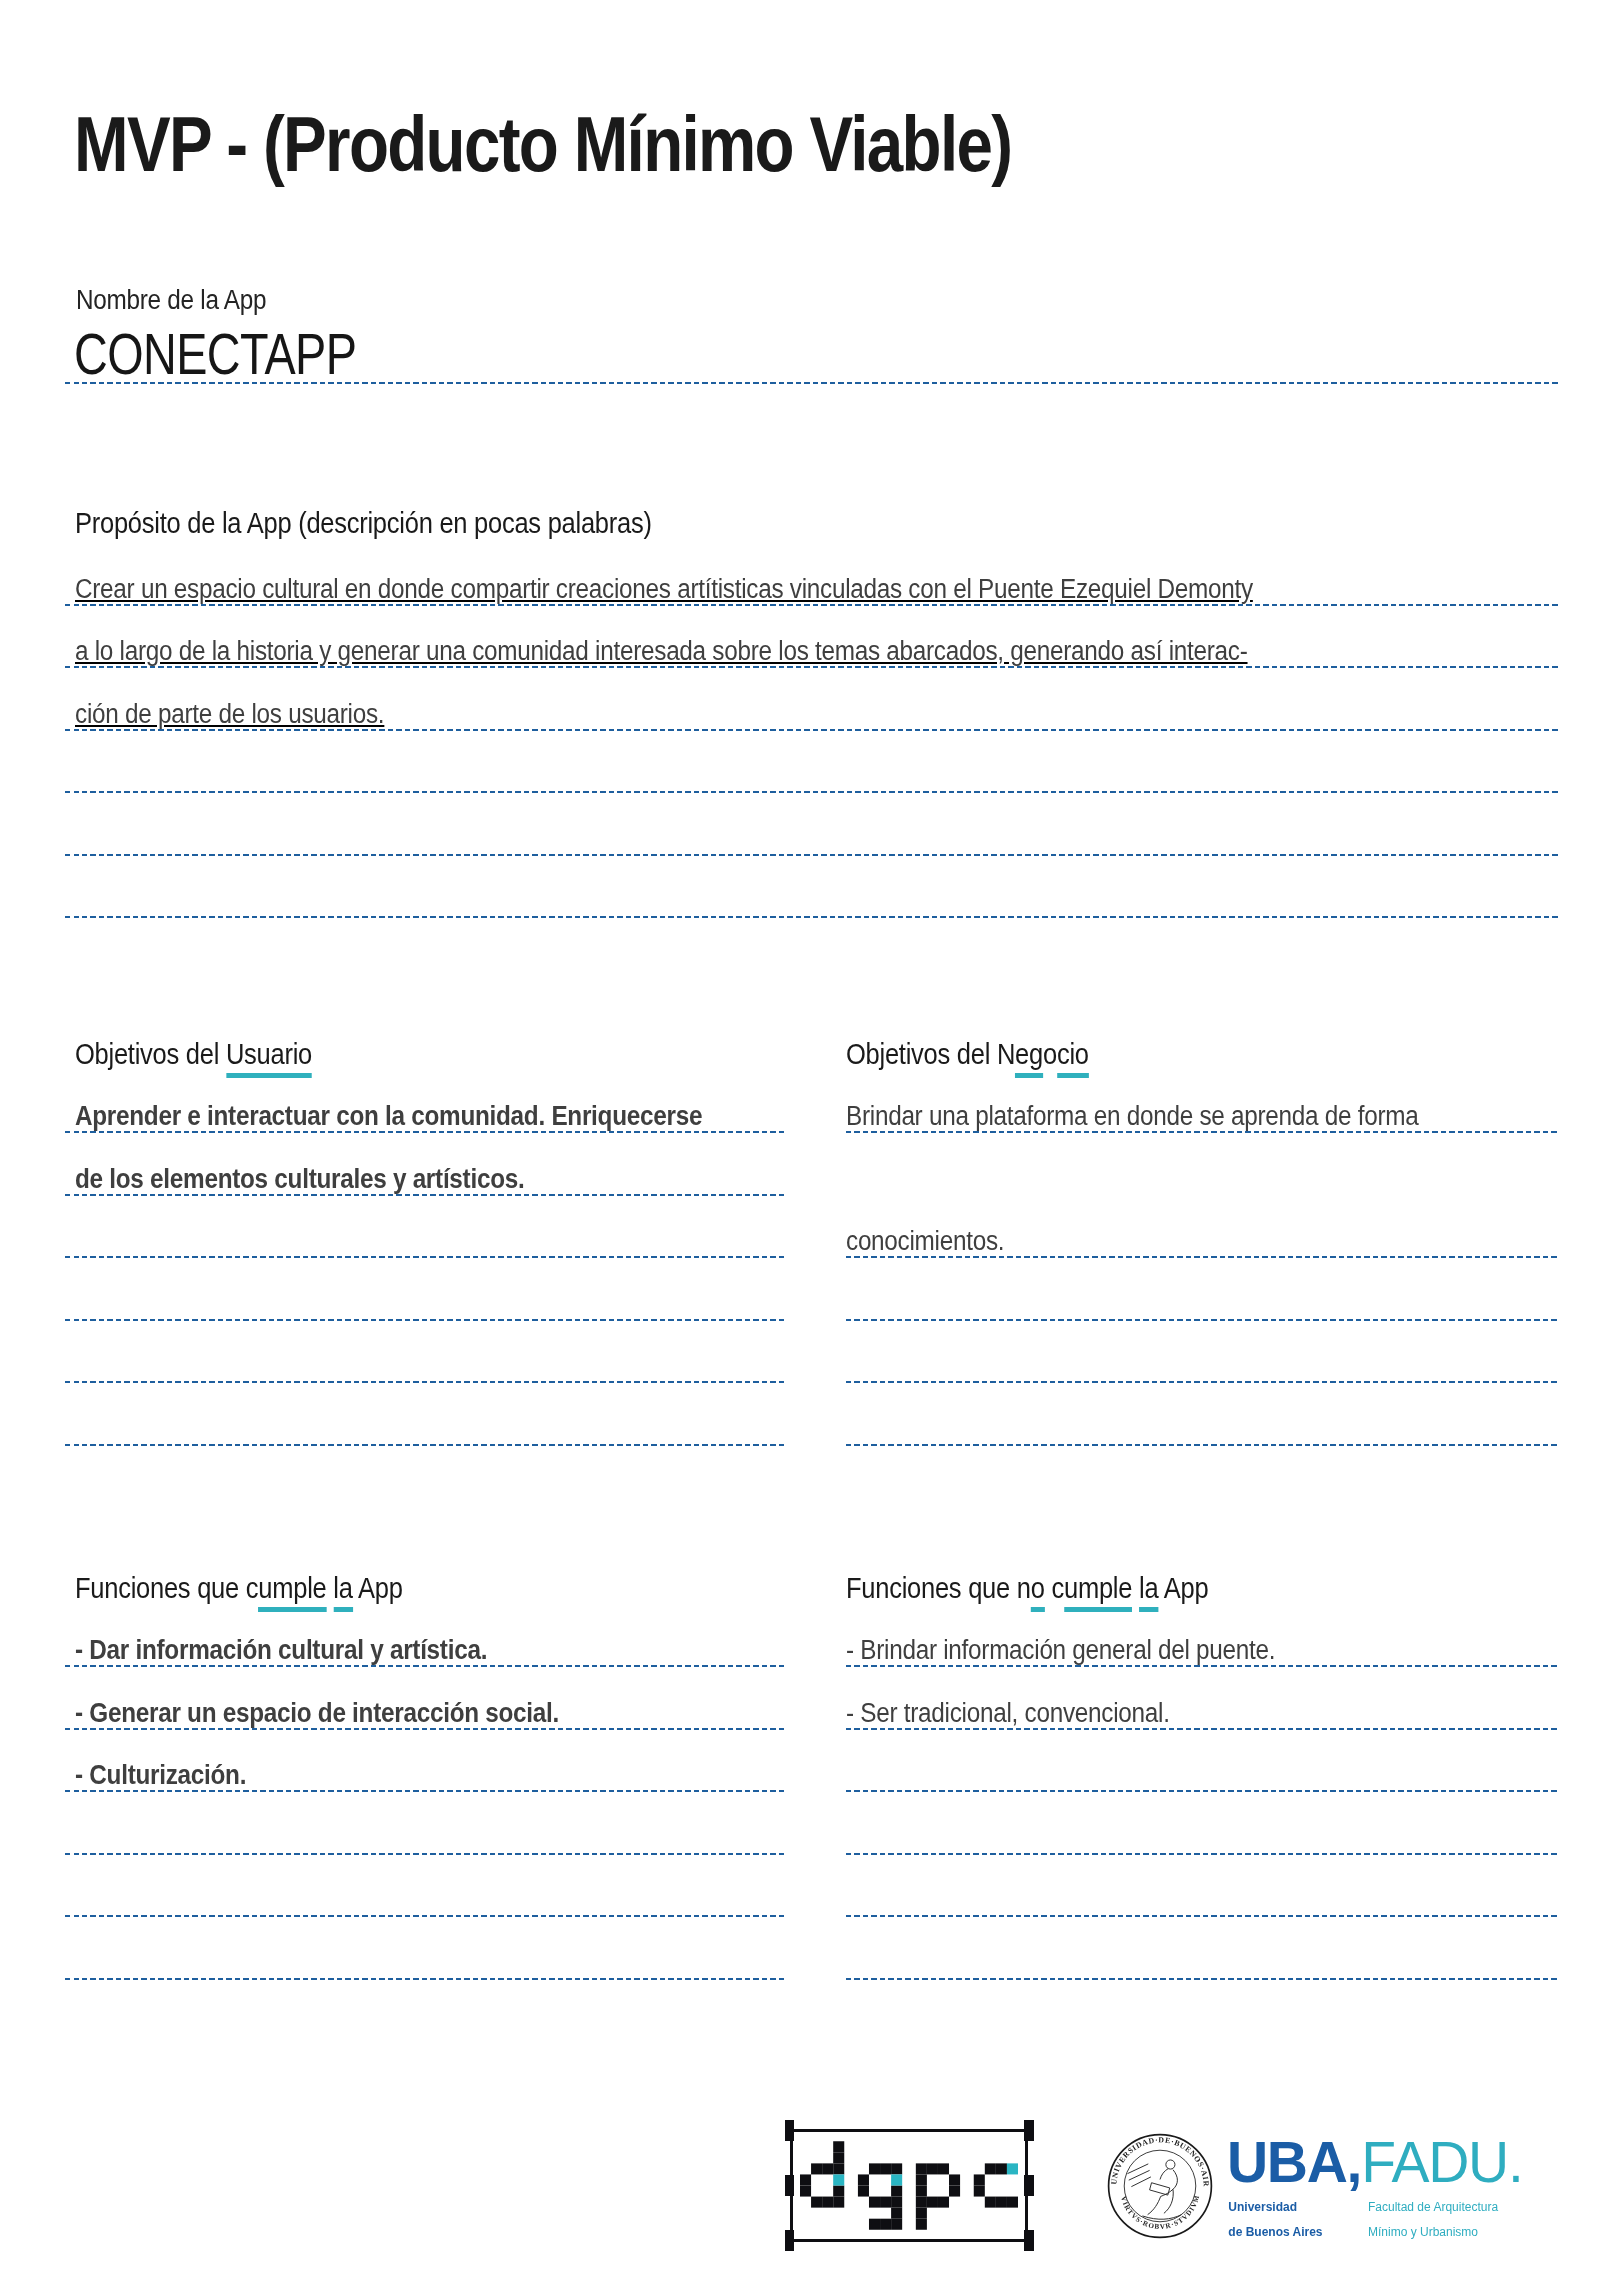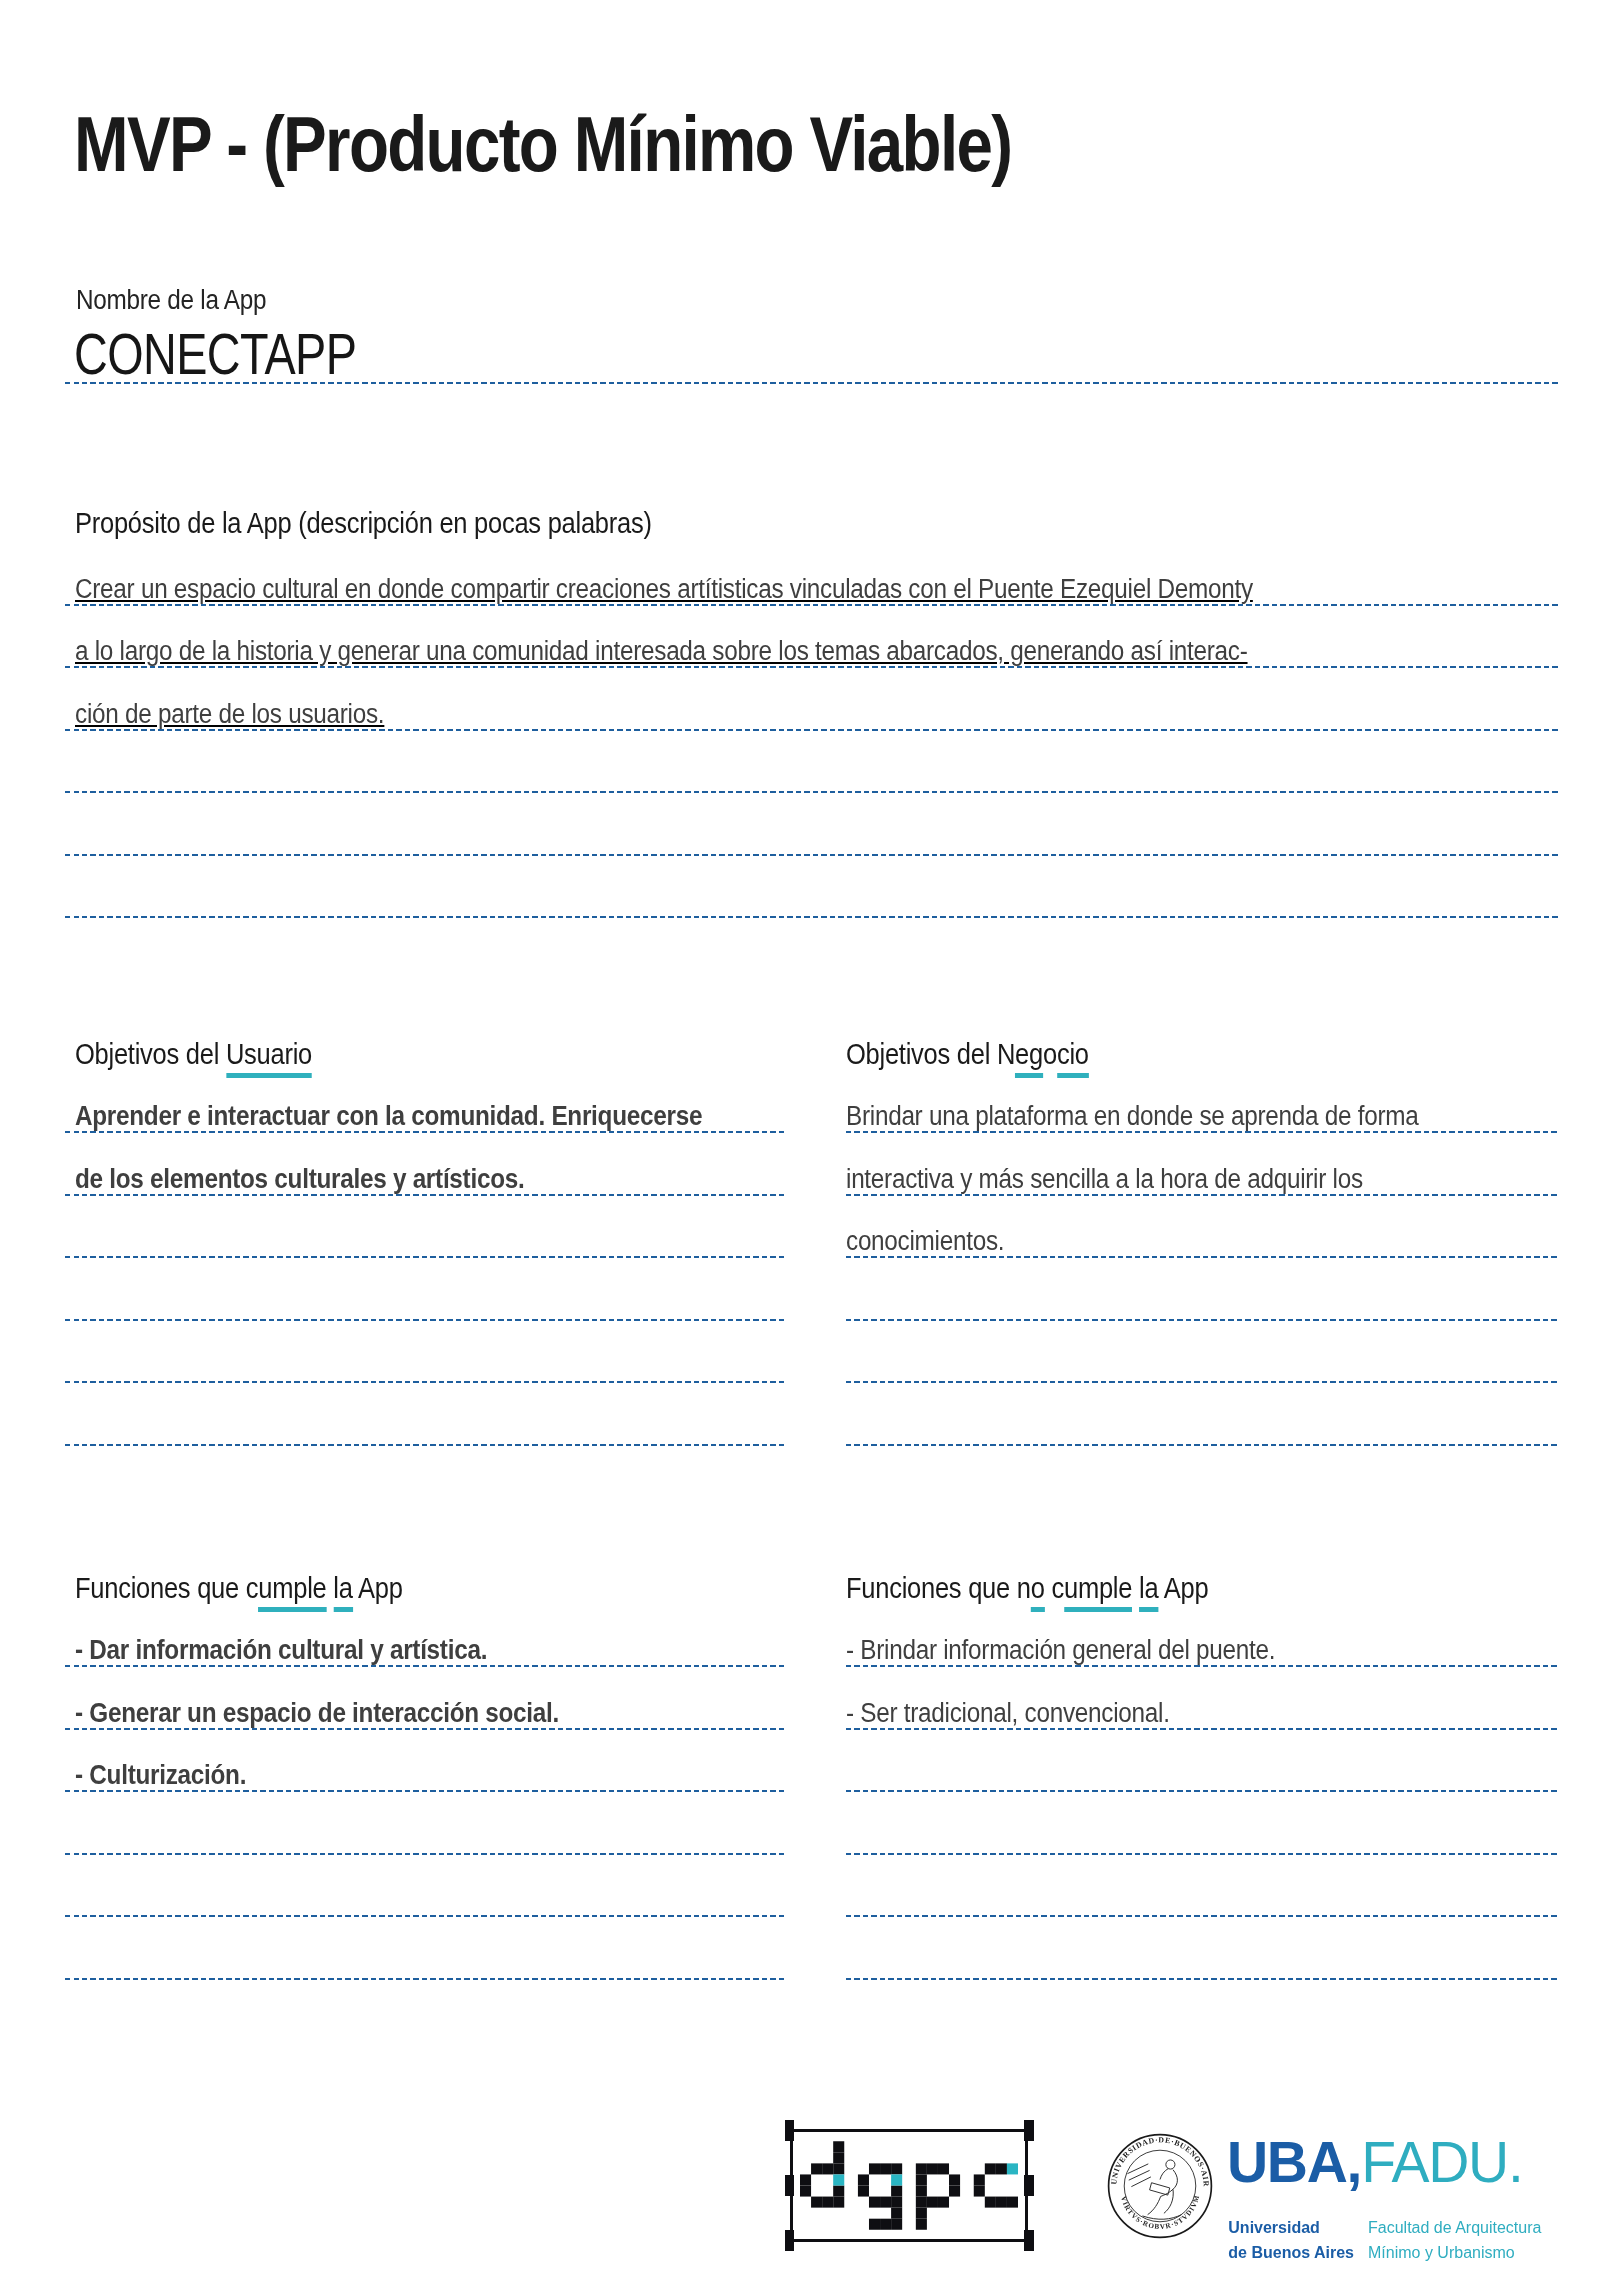--- a/index.html
+++ b/index.html
@@ -76,21 +76,21 @@
   }
   .handle{position:absolute;width:9.8px;height:21px;background:#0e0e12;}
   .dgpc-box svg{position:absolute;left:6.5px;top:8.5px;}
 
   .seal{position:absolute;left:1106px;top:2132px;}
 
   .uba-block{position:absolute;left:1227px;top:2134px;white-space:nowrap;}
   .uba-big{font-size:57px;line-height:1;letter-spacing:-1.3px;}
   .uba-big .uba{color:var(--uba-blue,#1B5DA6);font-weight:bold;}
   .uba-big .fadu{color:var(--fadu-teal,#2FADC0);font-weight:normal;}
-  .uba-sub{position:absolute;top:61px;font-size:16px;line-height:25px;margin-top:20px;}
+  .uba-sub{position:absolute;top:61px;font-size:12px;line-height:25px;}
   .uba-sub.left{left:1.3px;color:var(--uba-blue,#1B5DA6);font-weight:bold;}
   .uba-sub.right{left:141px;color:var(--fadu-teal,#2FADC0);font-weight:normal;}
 
   .seal text{font-family:"Liberation Serif",serif;}
 </style>
 </head>
 <body>
 
 <div class="page">
 
@@ -124,23 +124,20 @@
   <div class="row col-l" style="top:1158px">
       <span>de los elementos culturales y artísticos.</span>
     </div>
   <div class="row col-l" style="top:1220px"></div>
   <div class="row col-l" style="top:1283px"></div>
   <div class="row col-l" style="top:1345px"></div>
   <div class="row col-l" style="top:1408px"></div>
 
   <div class="row col-r" style="top:1095px">
       <span>Brindar una plataforma en donde se aprenda de forma</span>
-    </div>
-  <div class="row col-r" style="top:1158px">
-      <span>interactiva y más sencilla a la hora de adquirir los</span>
     </div>
   <div class="row col-r" style="top:1220px">
       <span>conocimientos.</span>
     </div>
   <div class="row col-r" style="top:1283px"></div>
   <div class="row col-r" style="top:1345px"></div>
   <div class="row col-r" style="top:1408px"></div>
 
   <div class="section-heading" style="left:75px;top:1574px"><span>Funciones que c</span><span class="tl">umple</span><span> </span><span class="tl">la</span><span> App</span></div>
   <div class="section-heading" style="left:846px;top:1574px"><span>Funciones que n</span><span class="tl">o</span><span> c</span><span class="tl">umple</span><span> </span><span class="tl">la</span><span> App</span></div>

